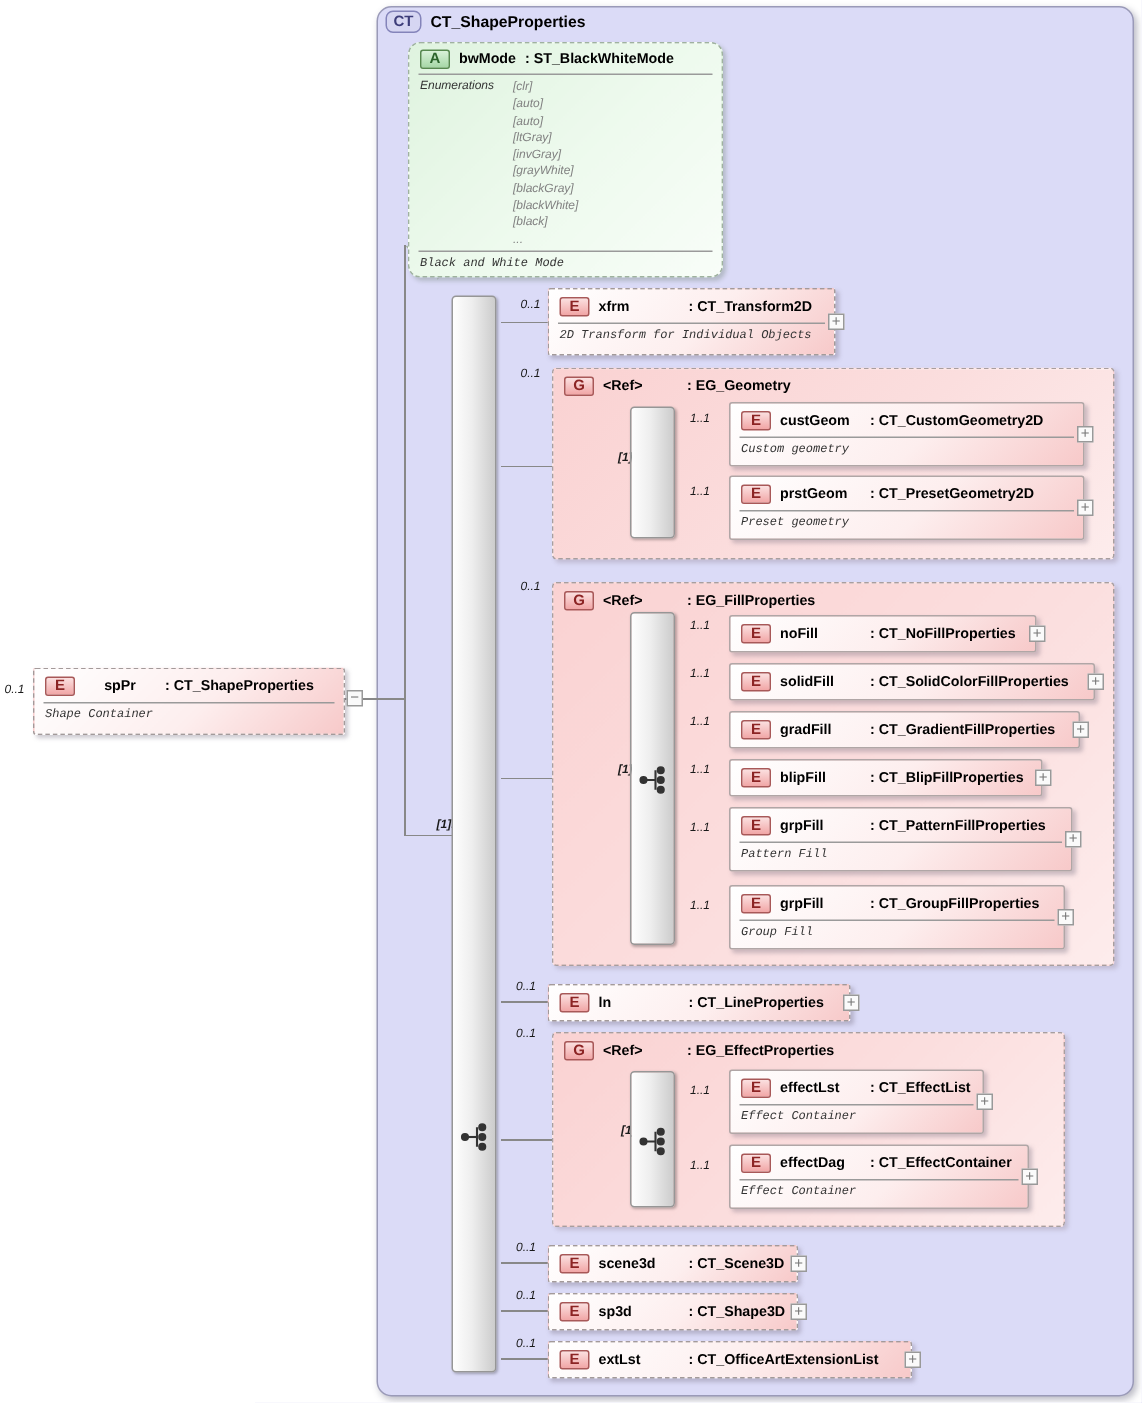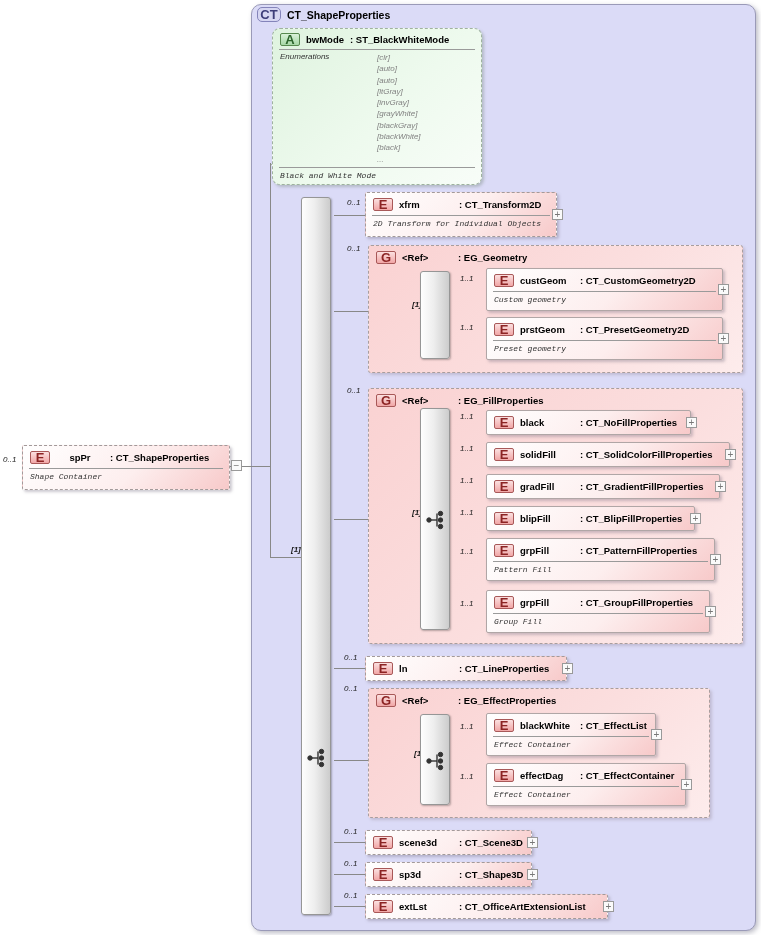--- a/index.html
+++ b/index.html
@@ -9,41 +9,41 @@
 
   
   .ct-container {
     position:absolute; left:251px; top:4px; width:505px; height:927px;
     background:#dbdbf7; border:1px solid #9a9ab8; border-radius:10px;
     box-shadow:2px 2px 5px rgba(60,60,90,.35);
   }
   .ct-header { position:absolute; left:257px; top:7px; display:flex; align-items:center; gap:6px; }
   .badge {
     display:inline-flex; align-items:center; justify-content:center;
-    width:20px; height:13px; font-size:13px; font-weight:bold; border-radius:2px; flex:0 0 auto;text-align:center;
+    width:20px; height:13px; font-size:10px; font-weight:bold; border-radius:2px; flex:0 0 auto;text-align:center;
   }
   .badge.ct { width:24px; height:15px; background:#d6d6f2; border:1px solid #8484ba; color:#3d3d7a; border-radius:5px; }
   .badge.e, .badge.g { background:linear-gradient(180deg,#fbe0e0,#f1a6a6); border:1px solid #a85858; color:#8c2424; }
   .badge.a { background:linear-gradient(180deg,#d9f2d9,#a6d7a6); border:1px solid #57894f; color:#2b642b; }
   .ct-title { font-size:10.5px; font-weight:bold; color:#000; }
 
   
   .abox {
     position:absolute; left:272px; top:28px; width:210px; height:157px;
     background:linear-gradient(135deg,#dff3df 0%,#eefaee 55%,#f8fdf8 100%);
     border:1px dashed #9fb29f; border-radius:8px;
     box-shadow:2px 2px 3px rgba(90,110,90,.30);
   }
   .abox .hdr { padding:4px 6px 2px 7px; }
   .hdr { display:flex; align-items:center; gap:6px; }
   .hdr .nm { font-size:9.5px; font-weight:bold; color:#000; white-space:nowrap; }
   .hdr .tp { font-size:9.5px; font-weight:bold; color:#000; white-space:nowrap; }
   .sep { border-top:1px solid #9a9a9a; margin:1px 6px 0 6px; }
   .note { font-style:italic; font-size:8px; color:#333; padding:3px 6px 0 7px; white-space:nowrap;font-family:Liberation Mono, monospace; }
-  .enum-wrap { display:flex; padding:2px 6px 0 7px;gap:35px; }
+  .enum-wrap { display:flex; padding:2px 6px 0 7px; }
   .enum-label { font-style:italic; font-size:8px; color:#333; width:62px; flex:0 0 auto; }
   .enum-list { font-size:8px; color:#818181; line-height:11.3px;font-style:italic; }
 
   
   .ebox {
     position:absolute;
     background:linear-gradient(135deg,#ffffff 0%,#fdeeee 55%,#f7c9c9 100%);
     border:1px solid #b0a6a6; border-radius:2px;
     box-shadow:2px 2px 3px rgba(110,100,120,.35);
   }
@@ -247,21 +247,21 @@
         <circle cx="15.5" cy="3.5" r="2.2"></circle>
           <circle cx="15.5" cy="10" r="2.2"></circle>
           <circle cx="15.5" cy="16.5" r="2.2"></circle>
       </g>
     </svg>
   </div>
   <div class="card" style="left:460px;top:412px;">1..1</div>
   <div class="ebox" style="left:486px;top:410px;width:205px;height:25px;">
     <div class="hdr">
       <span class="badge e">E</span>
-      <span class="nm">black</span>
+      <span class="nm">noFill</span>
       <span class="tp">: CT_NoFillProperties</span>
     </div>
     <div class="expander mid">+</div>
   </div>
   <div class="card" style="left:460px;top:444px;">1..1</div>
   <div class="ebox" style="left:486px;top:442px;width:244px;height:25px;">
     <div class="hdr">
       <span class="badge e">E</span>
       <span class="nm">solidFill</span>
       <span class="tp">: CT_SolidColorFillProperties</span>
@@ -337,21 +337,21 @@
         <circle cx="15.5" cy="3.5" r="2.2"></circle>
           <circle cx="15.5" cy="10" r="2.2"></circle>
           <circle cx="15.5" cy="16.5" r="2.2"></circle>
       </g>
     </svg>
   </div>
   <div class="card" style="left:460px;top:722px;">1..1</div>
   <div class="ebox" style="left:486px;top:713px;width:170px;height:43px;">
     <div class="hdr">
       <span class="badge e">E</span>
-      <span class="nm">blackWhite</span>
+      <span class="nm">effectLst</span>
       <span class="tp">: CT_EffectList</span>
     </div>
     <div class="sep"></div>
     <div class="note">Effect Container</div>
     <div class="expander mid">+</div>
   </div>
   <div class="card" style="left:460px;top:772px;">1..1</div>
   <div class="ebox" style="left:486px;top:763px;width:200px;height:43px;">
     <div class="hdr">
       <span class="badge e">E</span>

